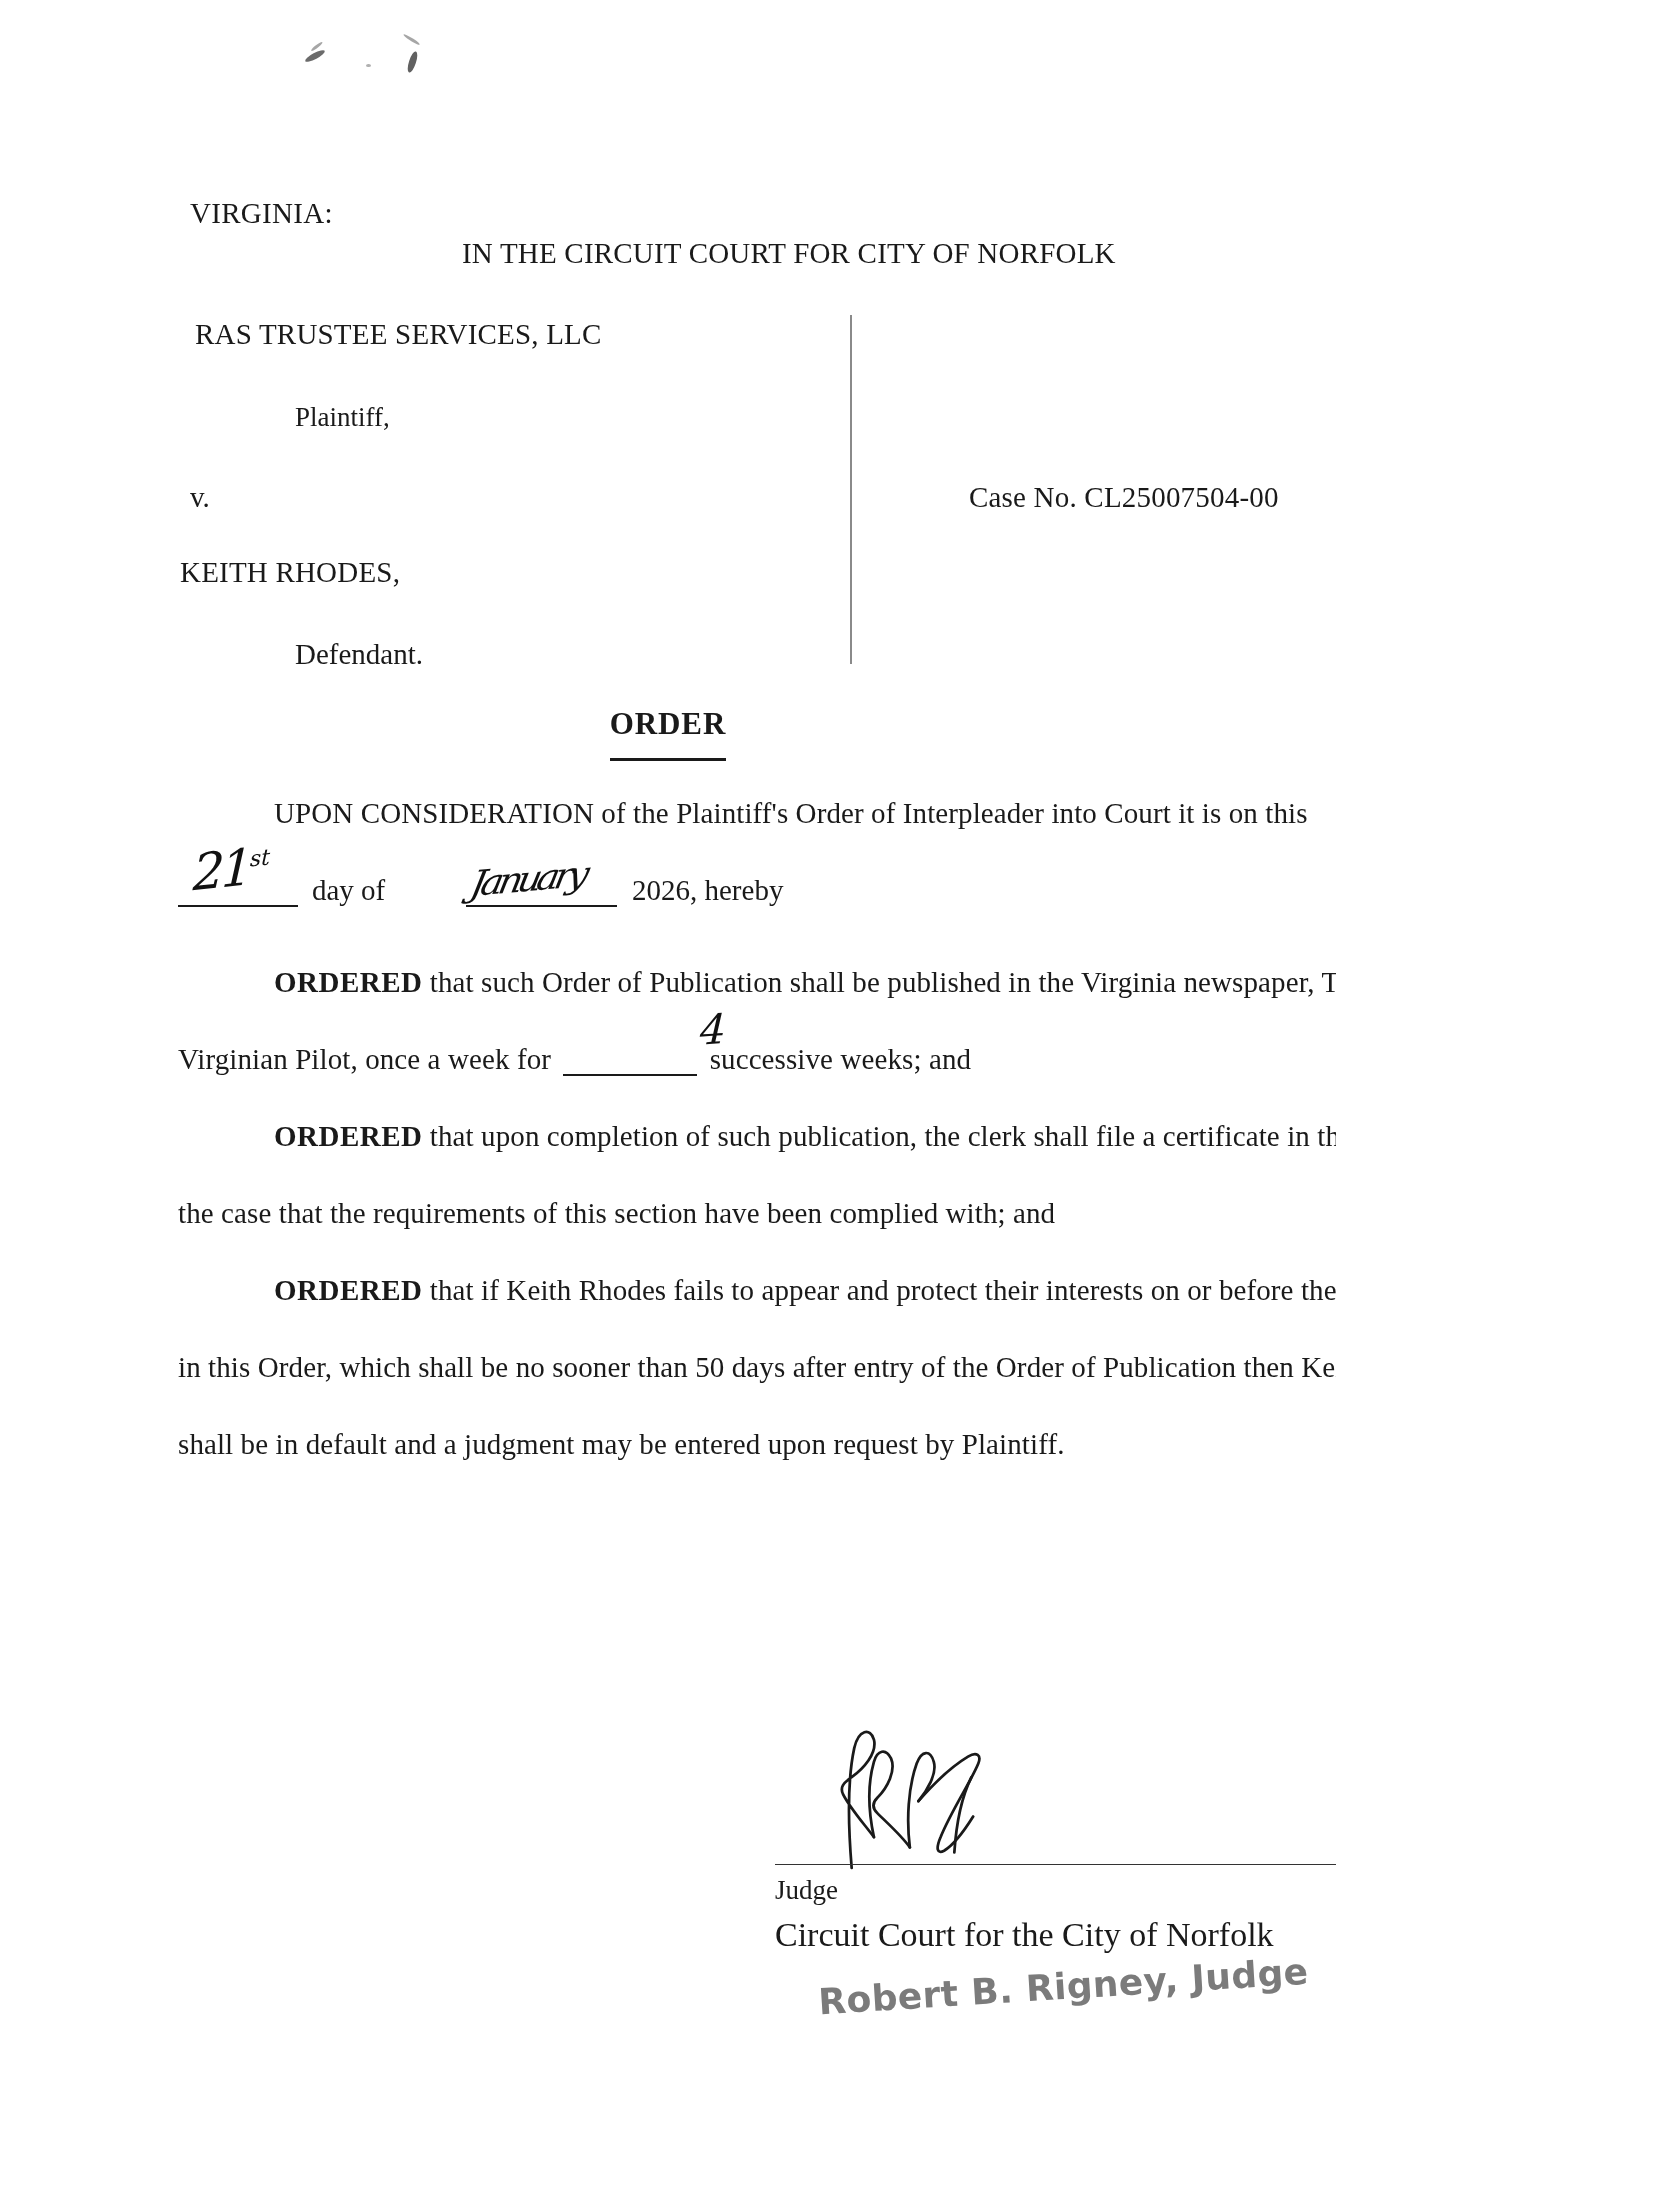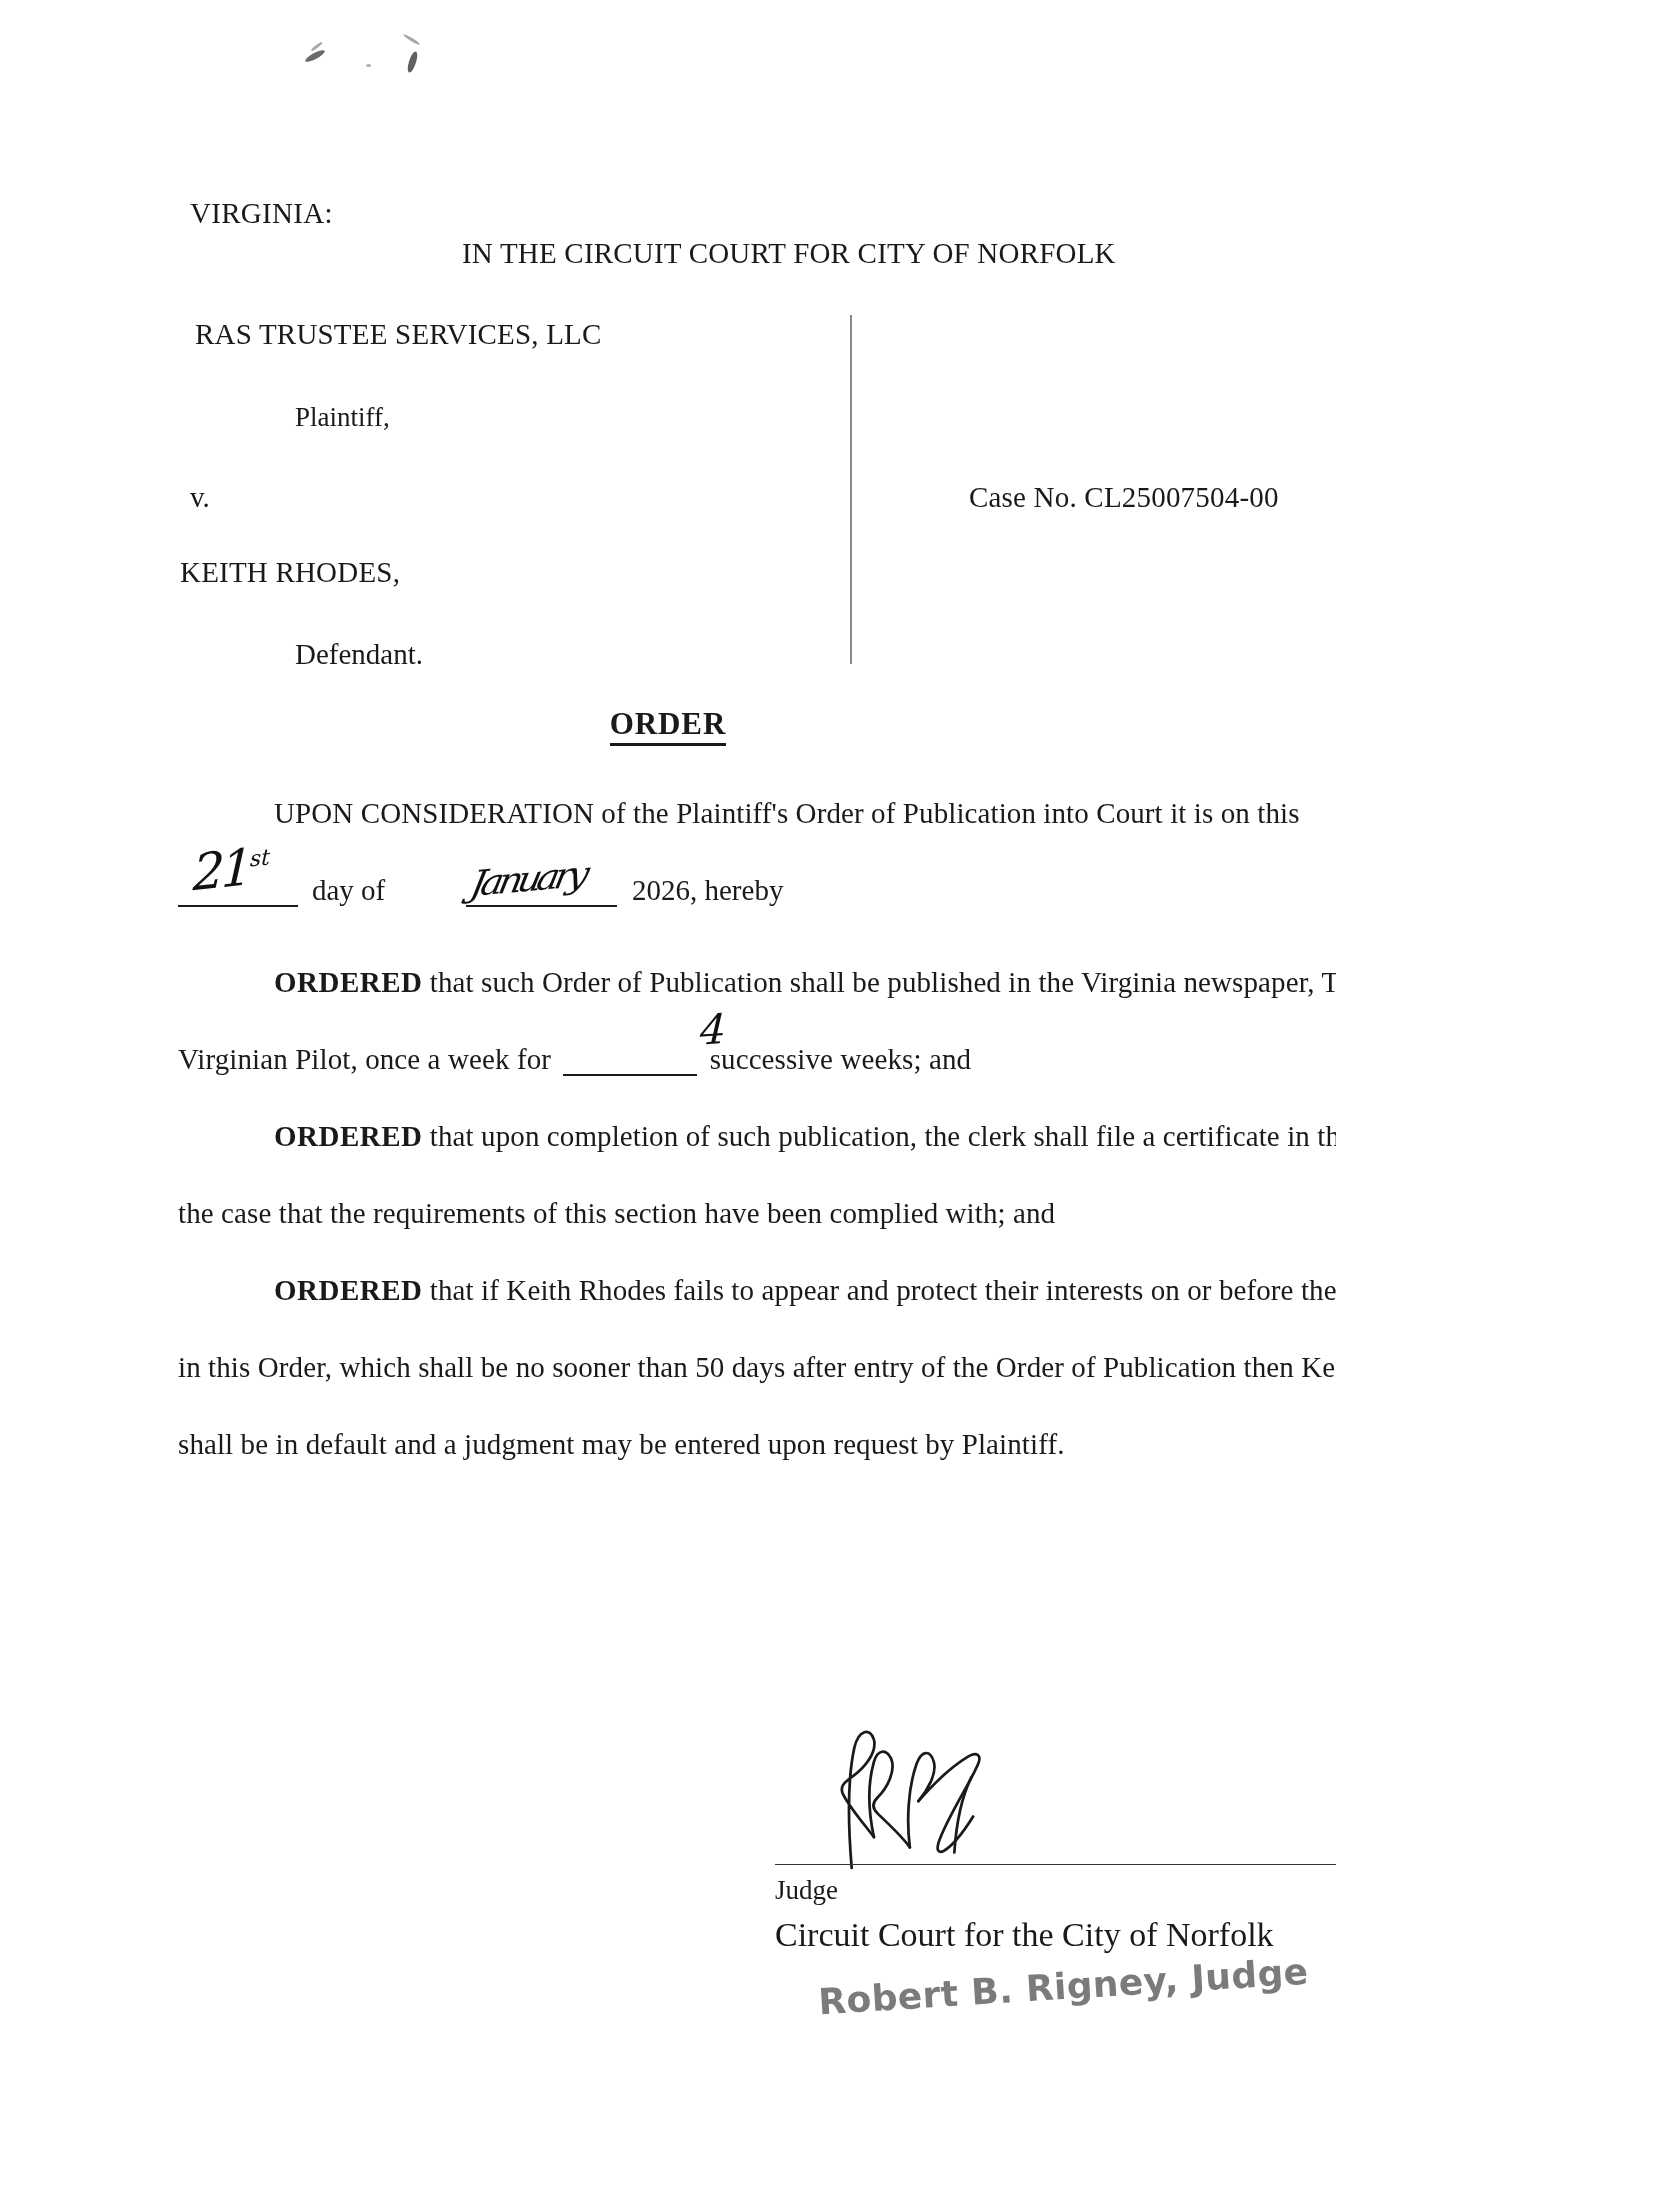--- a/index.html
+++ b/index.html
@@ -143,21 +143,21 @@
     left: 0;
     right: 0;
     top: 706px;
     text-align: center;
     font-size: 31px;
     font-weight: bold;
     letter-spacing: 0.9px;
   }
   .order-title span {
     border-bottom: 3.4px solid #1a1a1a;
-    padding-bottom: 2px;
+    padding-bottom: 17px;
   }
 
   
   .body-block {
     position: absolute;
     left: 178px;
     top: 775px;
     width: 1301px;
   }
   p.para {
@@ -332,21 +332,21 @@
   <div class="defendant-name">KEITH RHODES,</div>
   <div class="defendant-label">Defendant.</div>
   <div class="case-number">Case No. CL25007504-00</div>
 
   <div class="order-title">
     <span>ORDER</span>
   </div>
 
   <div class="body-block">
 
-    <p class="para indent"><span>UPON CONSIDERATION of the Plaintiff's Order of Publication into Court it is on this</span></p>
+    <p class="para indent"><span>UPON CONSIDERATION of the Plaintiff's Order of Interpleader into Court it is on this</span></p>
 
     <div class="date-line">
       <span class="blank-day"></span>
       <span class="hw-day"><span>21</span><sup>st</sup></span>
       <span class="date-text-1">day of</span>
       <span class="blank-month"></span>
       <span class="hw-month">January</span>
       <span class="date-text-2">2026, hereby</span>
     </div>
 

